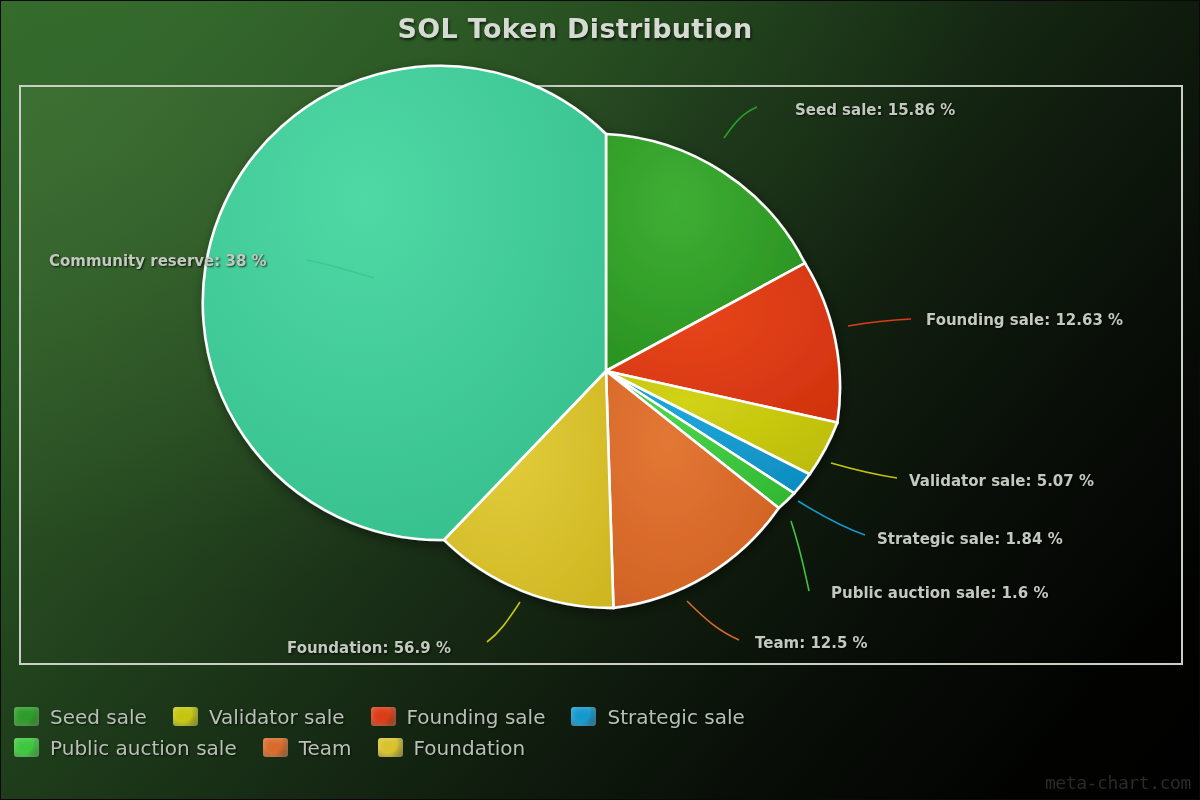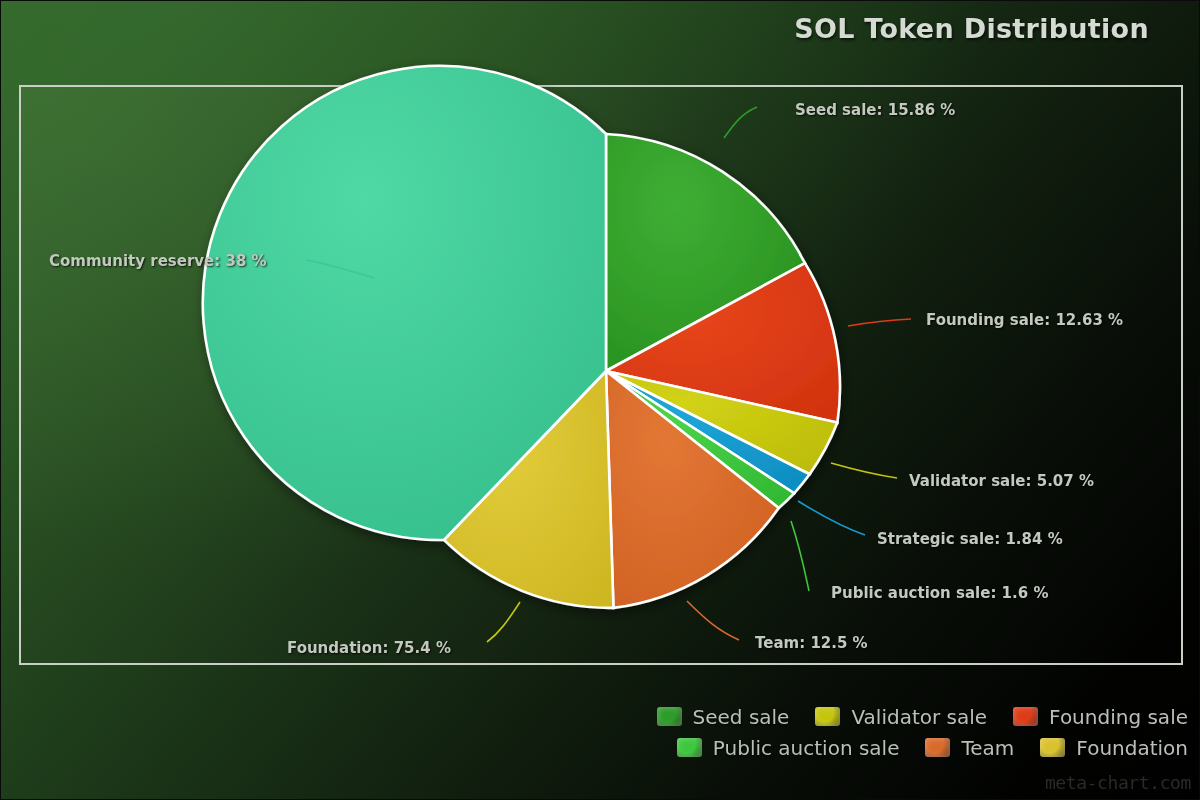--- a/index.html
+++ b/index.html
@@ -10,21 +10,21 @@
   #chart-root{
     position:relative;width:1200px;height:800px;
     background:
       radial-gradient(ellipse 1500px 1100px at 6% -10%, rgba(62,120,50,0.55) 0%, rgba(62,120,50,0.0) 62%),
       linear-gradient(131deg,#2d5f28 0%,#2b5a27 11%,#24491f 27%,#1a3317 44%,#111f0f 60%,#080d07 76%,#020301 90%,#000000 100%);
     border:1px solid #0a0a0a;
     box-sizing:border-box;
   }
   
   #title{
-    position:absolute;left:0;top:12px;width:1148px;text-align:right;
+    position:absolute;left:0;top:12px;width:1148px;text-align:center;
     font-size:27px;font-weight:bold;letter-spacing:.3px;
     color:#d5dbd2;
     text-shadow:1px 2px 3px rgba(0,0,0,.65);
   }
   
   #plot-frame{
     position:absolute;left:18px;top:84px;width:1164px;height:580px;
     border:2px solid #c9cfc4;box-sizing:border-box;
     background:
       radial-gradient(ellipse 1100px 760px at 2% 0%, rgba(75,132,62,0.38) 0%, rgba(75,132,62,0) 60%),
@@ -36,21 +36,21 @@
     position:absolute;
     font-size:15px;font-weight:bold;color:#c3c9bf;
     text-shadow:1px 1px 2px rgba(0,0,0,.75);
     white-space:nowrap;
   }
   
   #legend{
     position:absolute;left:0;top:700px;width:1200px;
   }
   .legend-row{
-    display:flex;justify-content:flex-end;align-items:center;height:31px;
+    display:flex;justify-content:flex-start;align-items:center;height:31px;
   }
   .legend-item{display:flex;align-items:center;margin:0 13px;}
   .legend-swatch{
     width:25px;height:19px;border-radius:3px;margin-right:11px;
     box-shadow:inset 0 0 7px rgba(255,255,255,.35);
   }
   .legend-label{
     font-size:20px;color:#b9c0b6;
     text-shadow:1px 1px 2px rgba(0,0,0,.7);
   }
@@ -140,36 +140,40 @@
       <path d="M373,277 C344,268 325,263 306,259" stroke="#3dc795"></path>
     </g>
   </svg>
 
   <div class="callout" style="left:770px;top:100px;margin-left:24px;">Seed sale: 15.86 %</div>
   <div class="callout" style="left:925px;top:310px;">Founding sale: 12.63 %</div>
   <div class="callout" style="left:908px;top:471px;">Validator sale: 5.07 %</div>
   <div class="callout" style="left:876px;top:529px;">Strategic sale: 1.84 %</div>
   <div class="callout" style="left:830px;top:583px;">Public auction sale: 1.6 %</div>
   <div class="callout" style="left:754px;top:633px;">Team: 12.5 %</div>
-  <div class="callout" style="left:286px;top:638px;">Foundation: 75.4 %</div>
+  <div class="callout" style="left:286px;top:638px;">Foundation: 56.9 %</div>
   <div class="callout" style="left:48px;top:251px;text-align:right;">Community reserve: 38 %</div>
 
   <div id="legend">
     <div class="legend-row">
       <div class="legend-item">
         <span class="legend-swatch" style="background: radial-gradient(circle at 38% 30%, rgb(45, 156, 40) 0%, rgb(45, 156, 40) 45%, rgba(0, 0, 0, 0.28) 130%);"></span>
         <span class="legend-label">Seed sale</span>
       </div>
       <div class="legend-item">
         <span class="legend-swatch" style="background: radial-gradient(circle at 38% 30%, rgb(197, 197, 16) 0%, rgb(197, 197, 16) 45%, rgba(0, 0, 0, 0.28) 130%);"></span>
         <span class="legend-label">Validator sale</span>
       </div>
       <div class="legend-item">
         <span class="legend-swatch" style="background: radial-gradient(circle at 38% 30%, rgb(220, 60, 23) 0%, rgb(220, 60, 23) 45%, rgba(0, 0, 0, 0.28) 130%);"></span>
         <span class="legend-label">Founding sale</span>
+      </div>
+      <div class="legend-item">
+        <span class="legend-swatch" style="background: radial-gradient(circle at 38% 30%, rgb(21, 153, 206) 0%, rgb(21, 153, 206) 45%, rgba(0, 0, 0, 0.28) 130%);"></span>
+        <span class="legend-label">Strategic sale</span>
       </div>
     </div>
     <div class="legend-row">
       <div class="legend-item">
         <span class="legend-swatch" style="background: radial-gradient(circle at 38% 30%, rgb(62, 198, 62) 0%, rgb(62, 198, 62) 45%, rgba(0, 0, 0, 0.28) 130%);"></span>
         <span class="legend-label">Public auction sale</span>
       </div>
       <div class="legend-item">
         <span class="legend-swatch" style="background: radial-gradient(circle at 38% 30%, rgb(217, 106, 43) 0%, rgb(217, 106, 43) 45%, rgba(0, 0, 0, 0.28) 130%);"></span>
         <span class="legend-label">Team</span>

